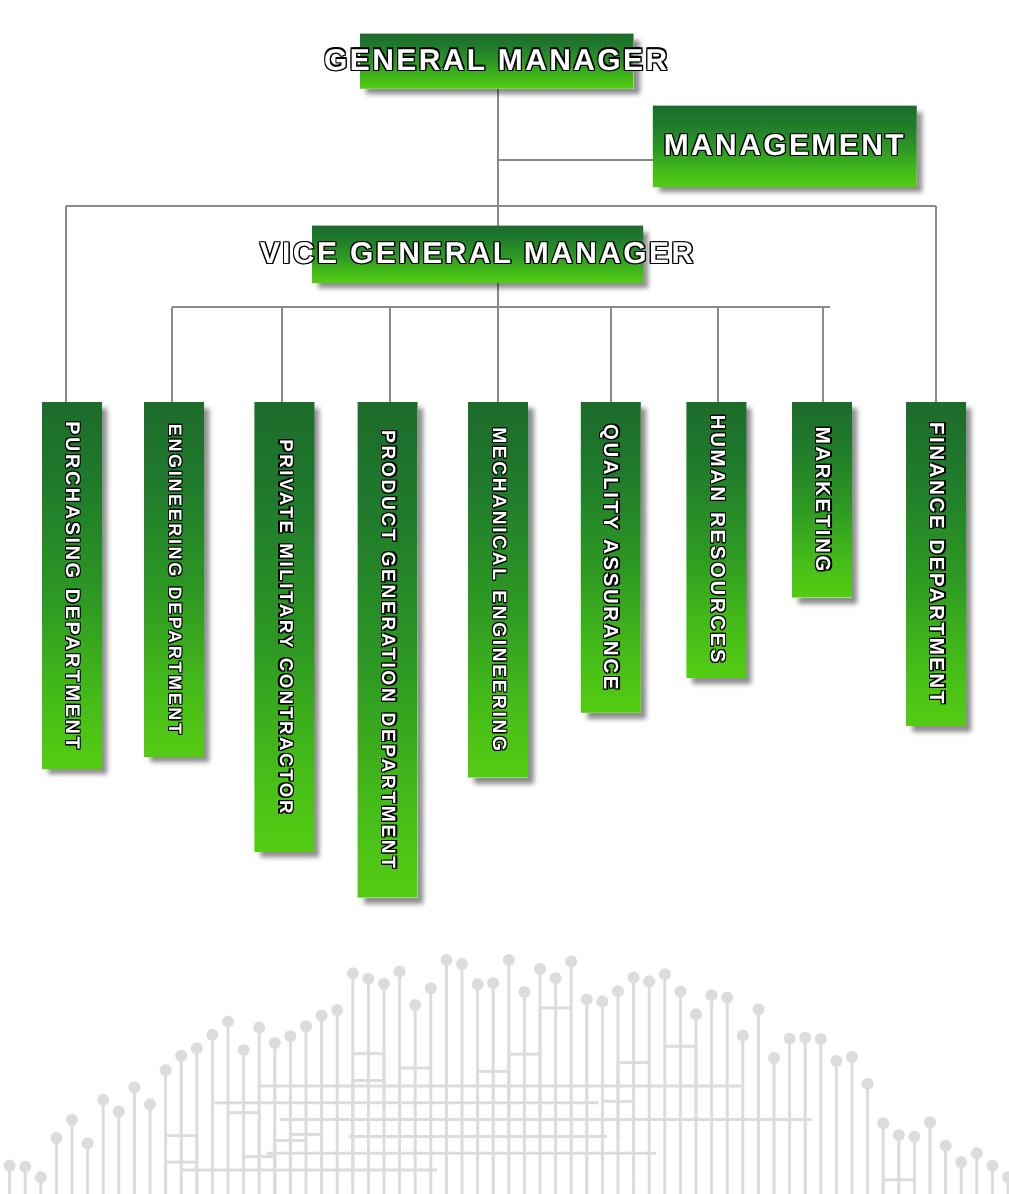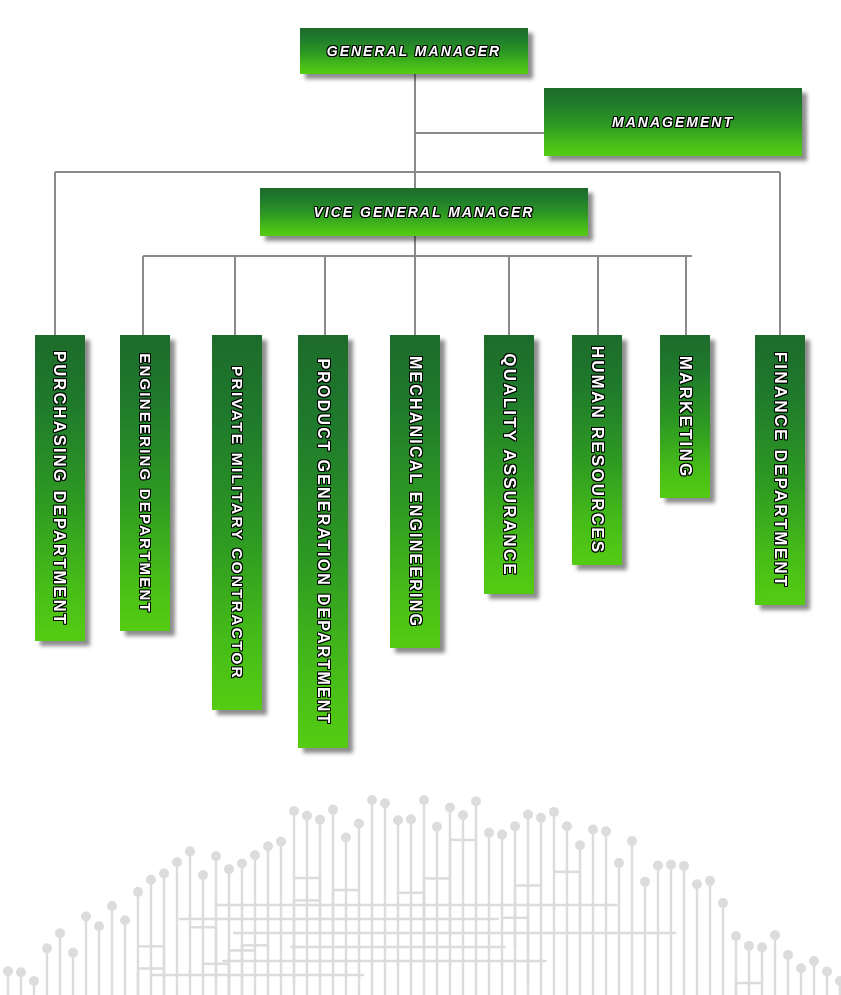--- a/index.html
+++ b/index.html
@@ -59,24 +59,23 @@
       -1px -1px 0 #000,
        1px -1px 0 #000,
       -1px  1px 0 #000,
        1px  1px 0 #000,
        0px  1px 0 #000,
        1px  0px 0 #000;
   }
 
   
   .box.horizontal .box-label {
-    font-size: 14px;
+    font-size: 25px;
     line-height: 1.35;
     text-align: right;
-    font-style: italic;
   }
 
   
   .box.vertical {
     align-items: flex-start;
     justify-content: center;
     padding-top: 0;
   }
   .box.vertical .box-label {
     font-size: 17px;
@@ -297,27 +296,27 @@
       <line x1="509" y1="256" x2="509" y2="337"></line>
       <line x1="598" y1="256" x2="598" y2="337"></line>
       <line x1="686" y1="256" x2="686" y2="337"></line>
     </g>
   </svg>
 
   <div class="box horizontal" id="node-general-manager" style="left: 300px; top: 28px; width: 228px; height: 46px;">
     <span class="box-label">GENERAL  MANAGER</span>
   </div>
 
-  <div class="box horizontal" id="node-management-representative" style="left: 544px; top: 88px; width: 258px; height: 68px;">
+  <div class="box horizontal" id="node-management-representative" style="left: 544px; top: 88px; width: 220px; height: 68px;">
     <span class="box-label">
       <span>MANAGEMENT</span><br>
     </span>
   </div>
 
-  <div class="box horizontal" id="node-vice-general-manager" style="left: 260px; top: 188px; width: 328px; height: 48px;">
+  <div class="box horizontal" id="node-vice-general-manager" style="left: 260px; top: 188px; width: 276px; height: 48px;">
     <span class="box-label">VICE  GENERAL  MANAGER</span>
   </div>
 
   <div id="department-boxes">
       <div class="box vertical" style="left: 35px; top: 335px; width: 50px; height: 306px;">
         <div class="vtext-wrap">
           <div class="vtext-inner box-label" style="font-size: 16.5px;">PURCHASING DEPARTMENT</div>
         </div>
       </div>
       <div class="box vertical" style="left: 120px; top: 335px; width: 50px; height: 296px;">

